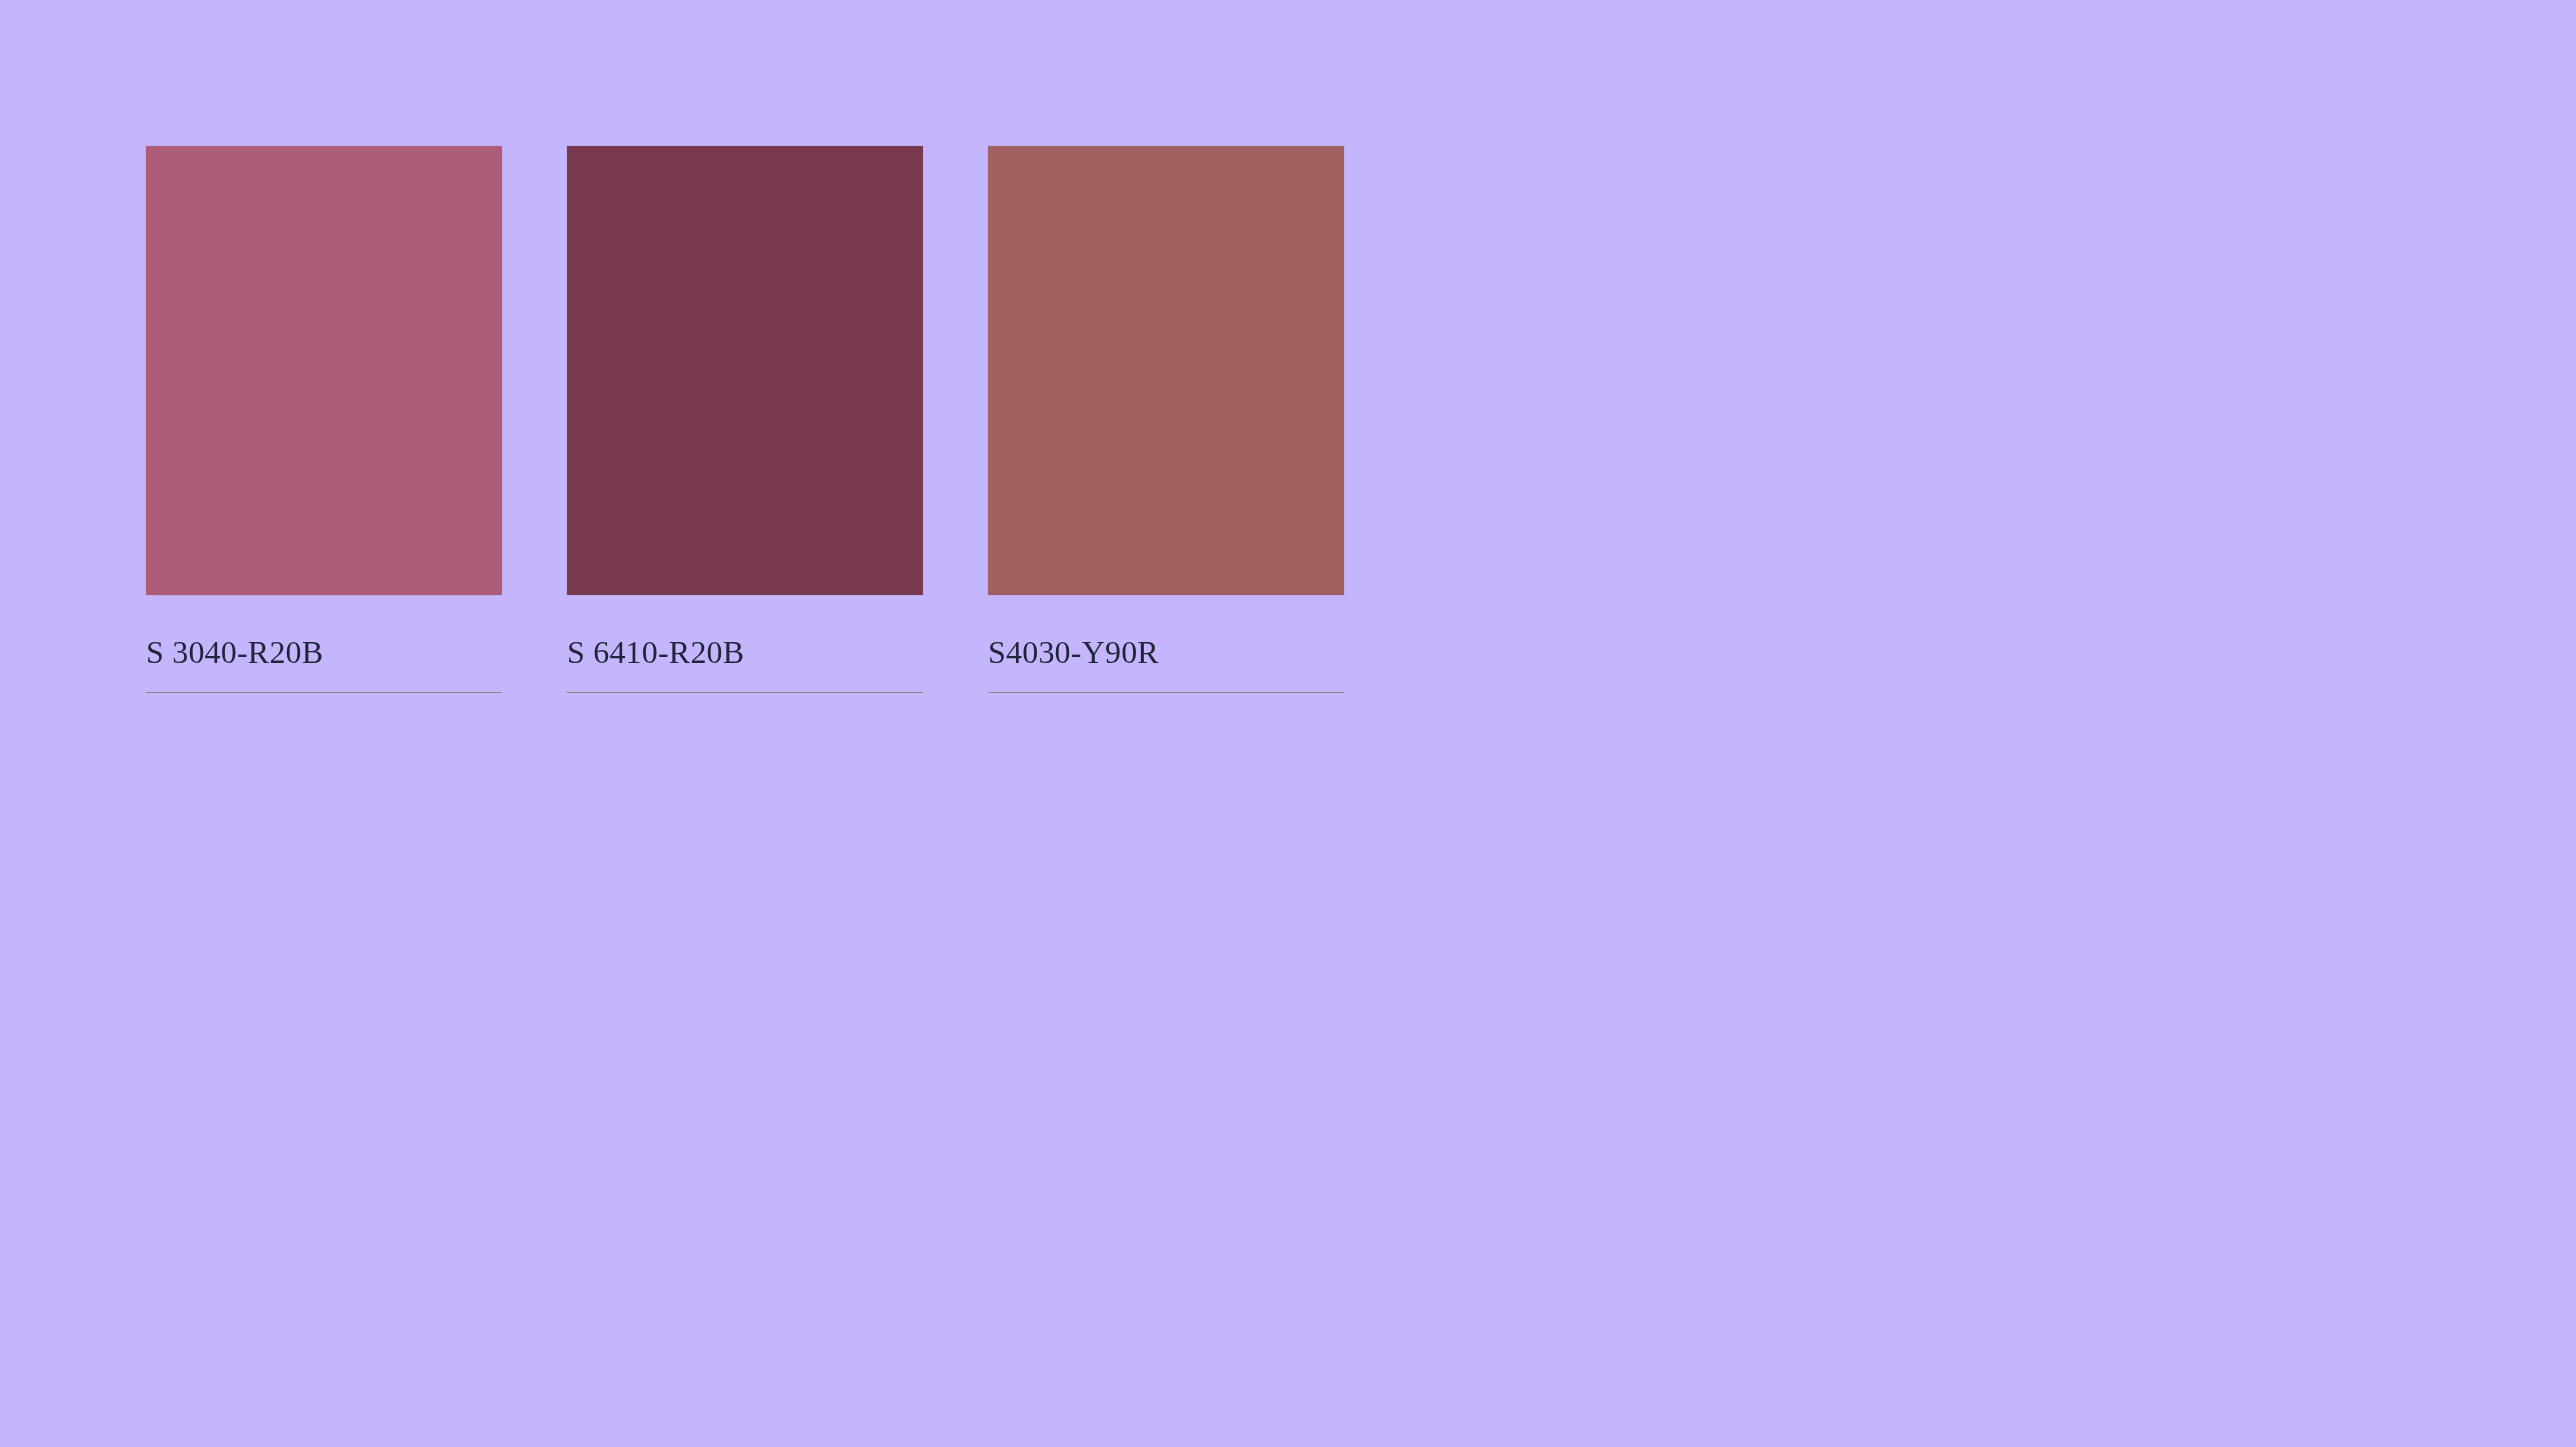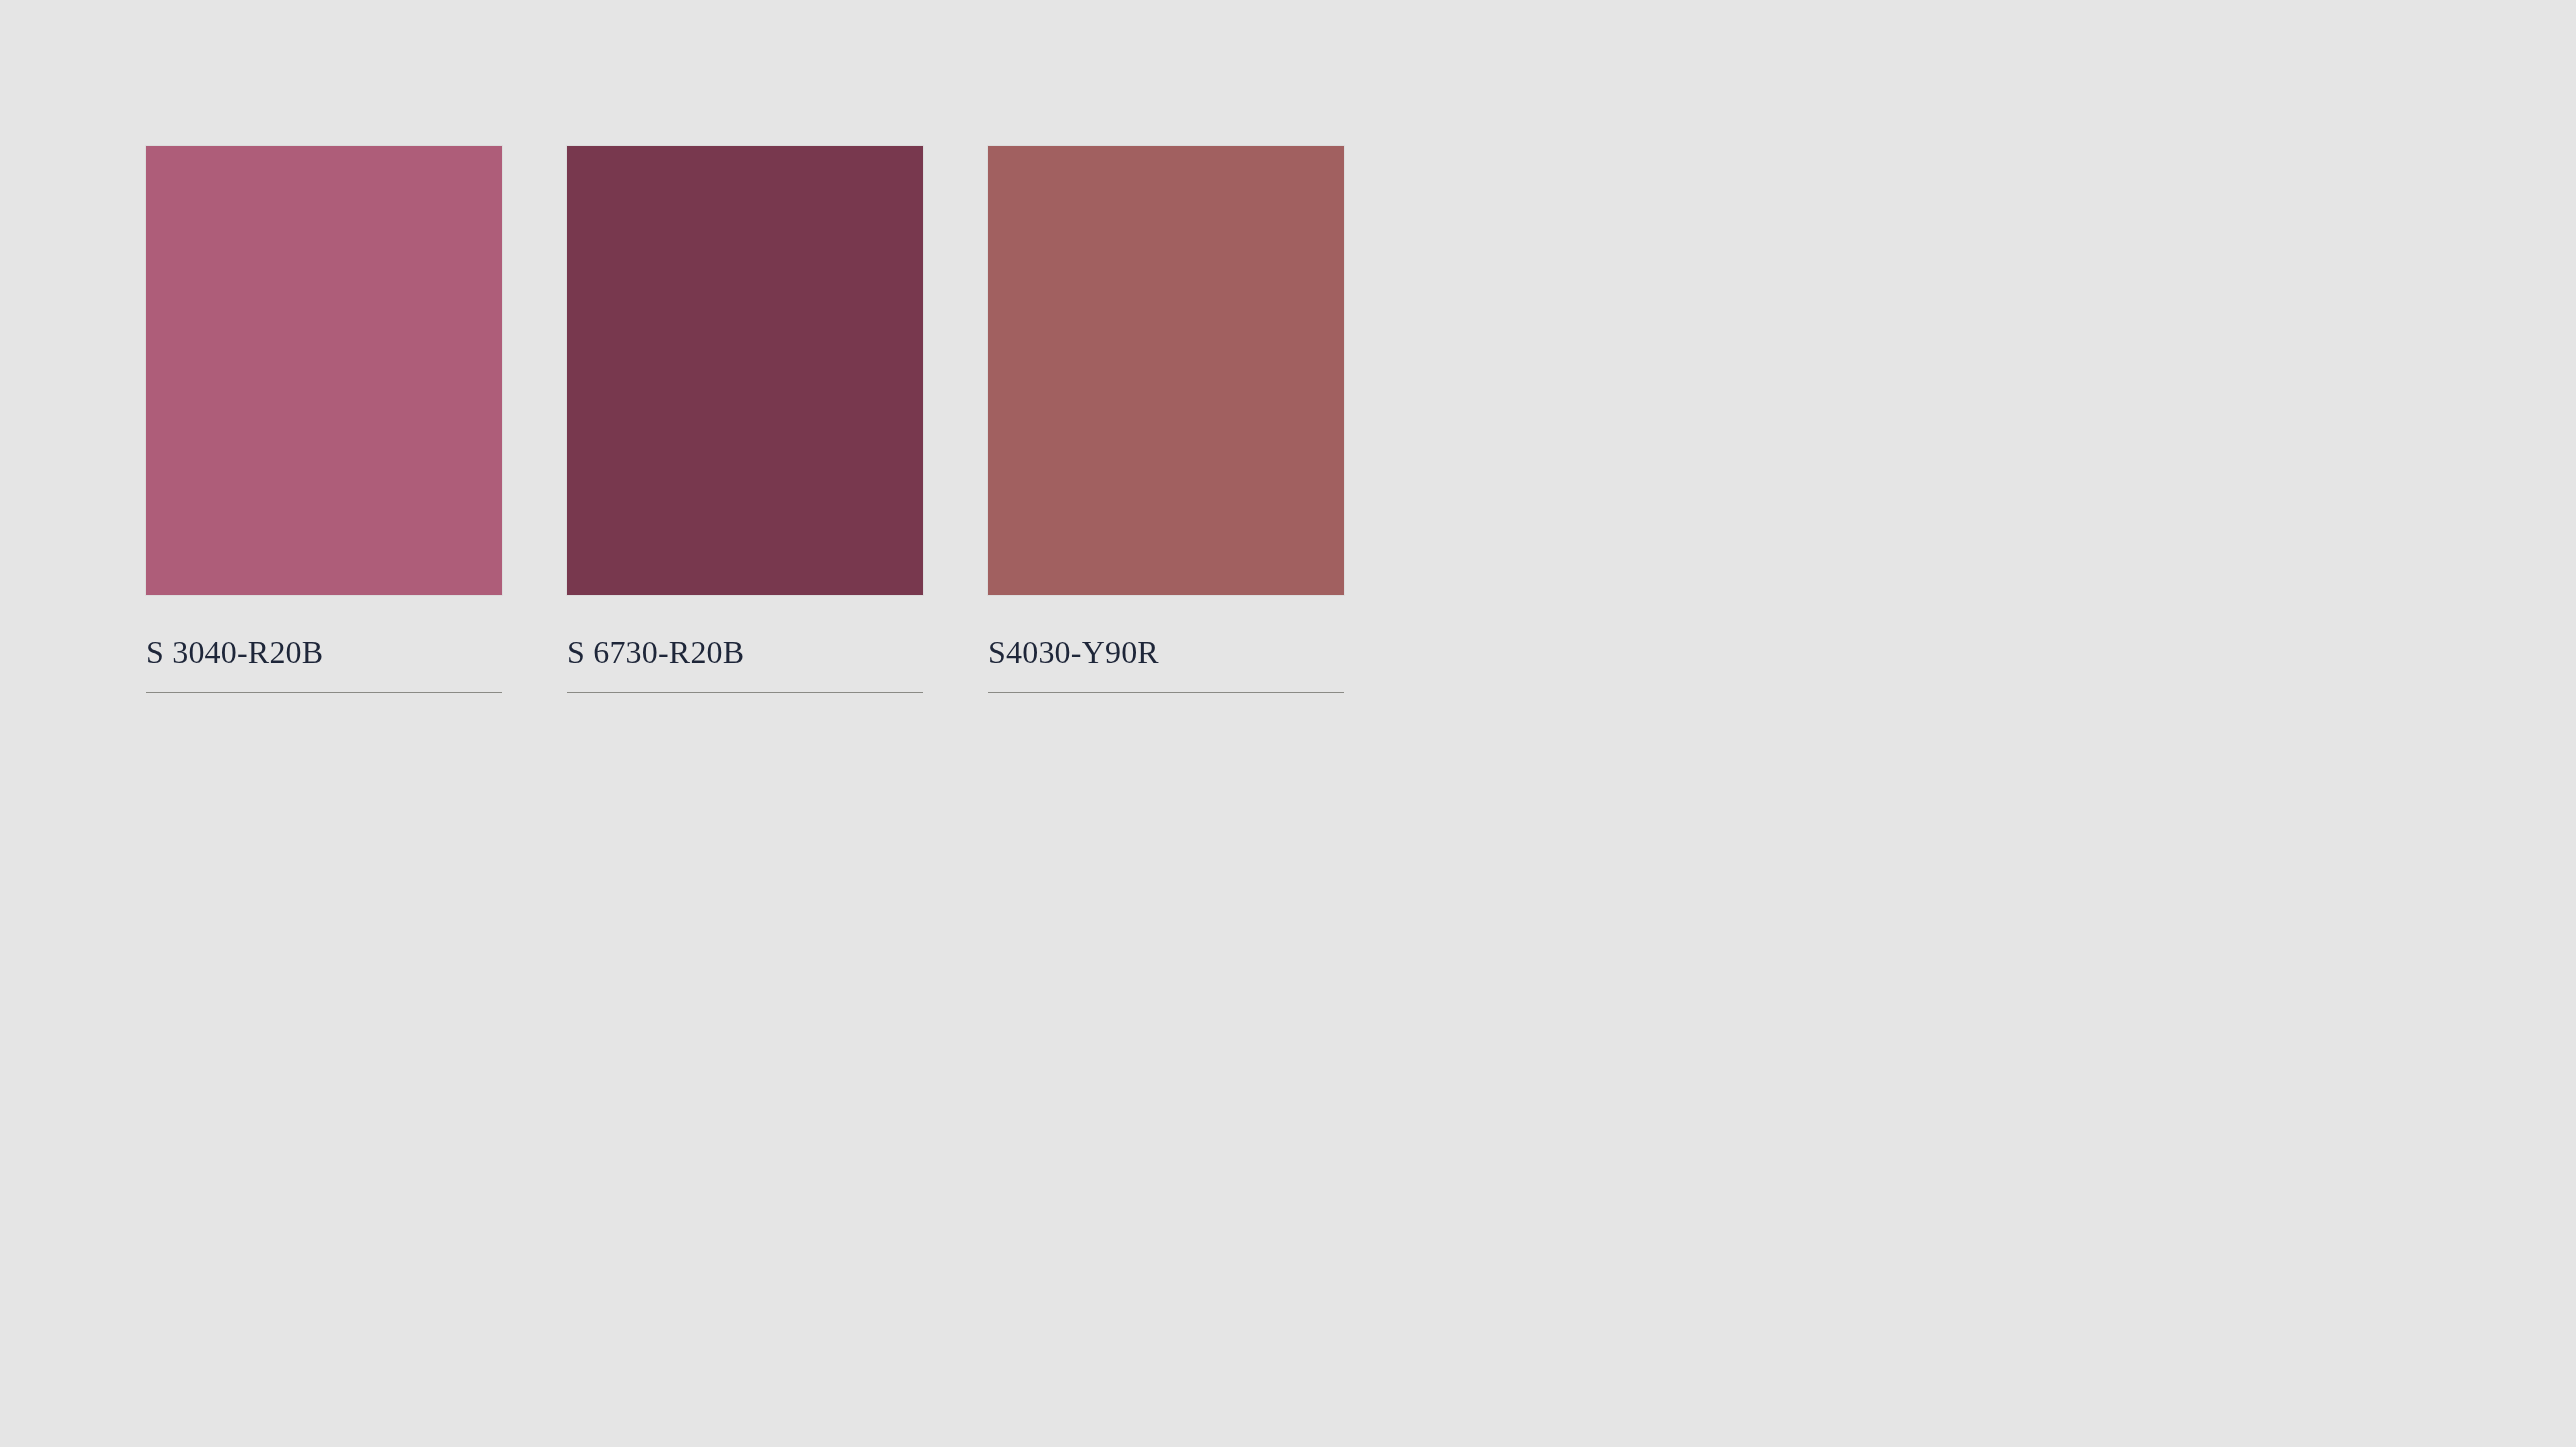--- a/index.html
+++ b/index.html
@@ -63,32 +63,32 @@
     width: 356px;
     height: 0;
     margin-top: 22px;
     border: 0;
     border-top: 1.7px solid #8A8A85;
   }
 </style>
 </head>
 <body style="background-color: rgb(252, 250, 245);">
 
-<div class="palette-page" style="background-color: #e5e5e5;">
+<div class="palette-page" style="background-color: #c4b5fd;">
   <div class="palette-grid">
 
     <div class="swatch-card">
       <div class="swatch-chip" style="background-color: rgb(174, 93, 121);"></div>
       <span class="swatch-label" style="color: rgb(30, 38, 57);">S 3040-R20B</span>
       <hr class="swatch-rule" style="border-top-color: rgb(138, 138, 133);">
     </div>
 
     <div class="swatch-card">
       <div class="swatch-chip" style="background-color: rgb(120, 56, 78);"></div>
-      <span class="swatch-label" style="color: rgb(30, 38, 57);">S 6730-R20B</span>
+      <span class="swatch-label" style="color: rgb(30, 38, 57);">S 6410-R20B</span>
       <hr class="swatch-rule" style="border-top-color: rgb(138, 138, 133);">
     </div>
 
 
 
 
     <div class="swatch-card">
       <div class="swatch-chip" style="background-color: rgb(161, 96, 96);"></div>
       <span class="swatch-label" style="color: rgb(30, 38, 57);">S4030-Y90R</span>
       <hr class="swatch-rule" style="border-top-color: rgb(138, 138, 133);">

